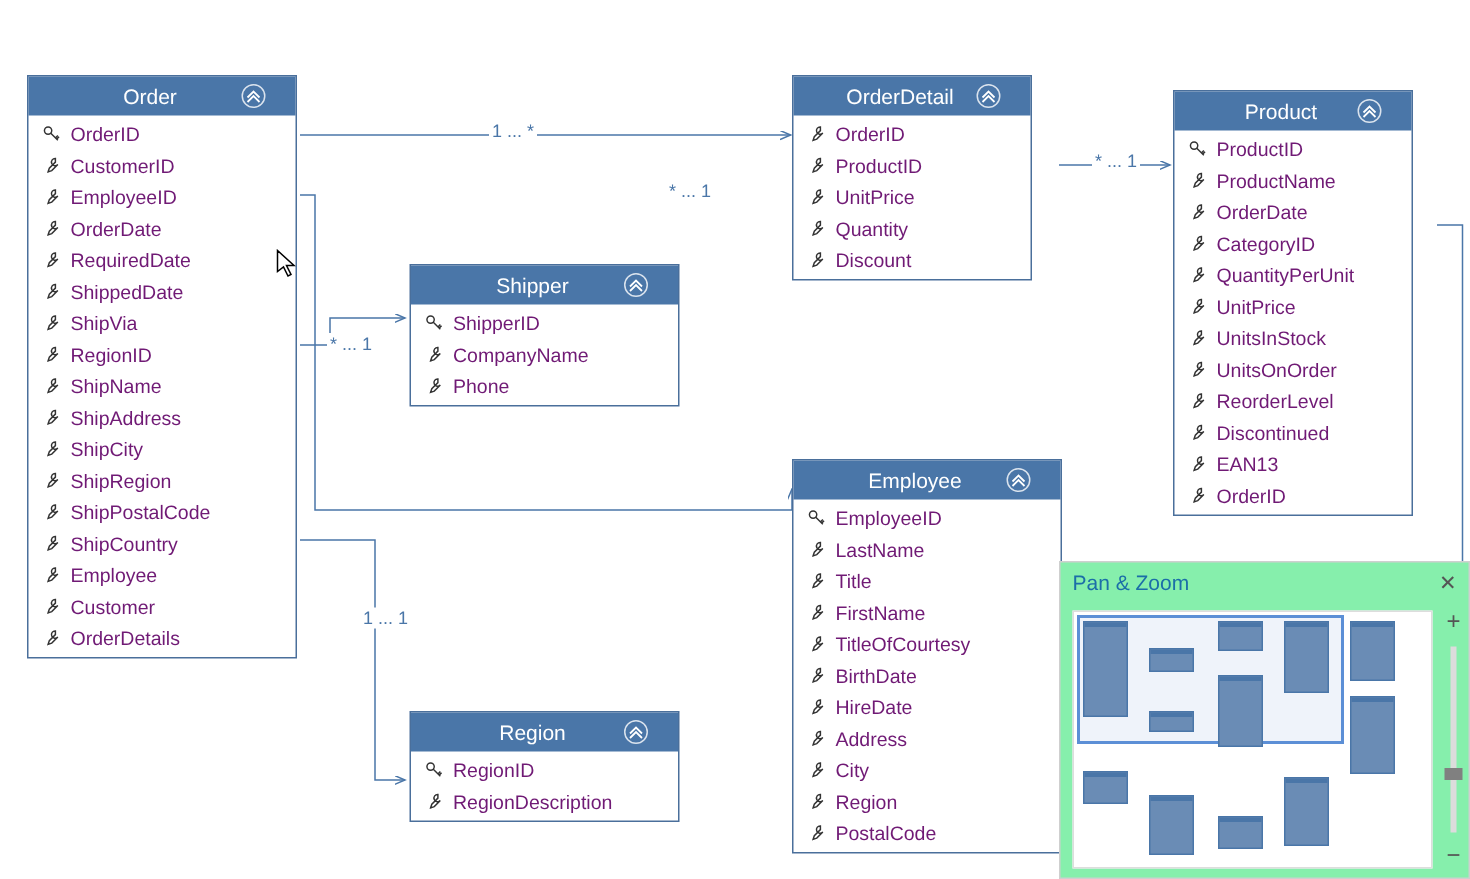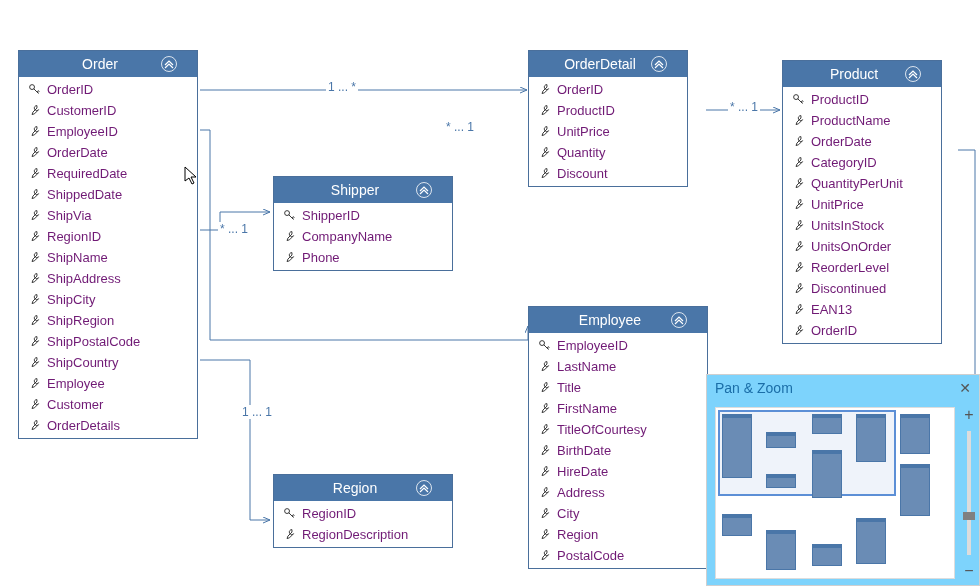--- a/index.html
+++ b/index.html
@@ -89,21 +89,21 @@
   .cursor {
     position: absolute;
     pointer-events: none;
   }
   .panzoom {
     position: absolute;
     right: 0;
     bottom: 0;
     width: 274px;
     height: 212px;
-    background: #7dd3fc;
+    background: #86efac;
     border: 1px solid #cfcfcf;
     display: flex;
     flex-direction: column;
   }
   .panzoom-header {
     display: flex;
     align-items: center;
     justify-content: space-between;
     padding: 5px 8px;
     font-size: 14px;

